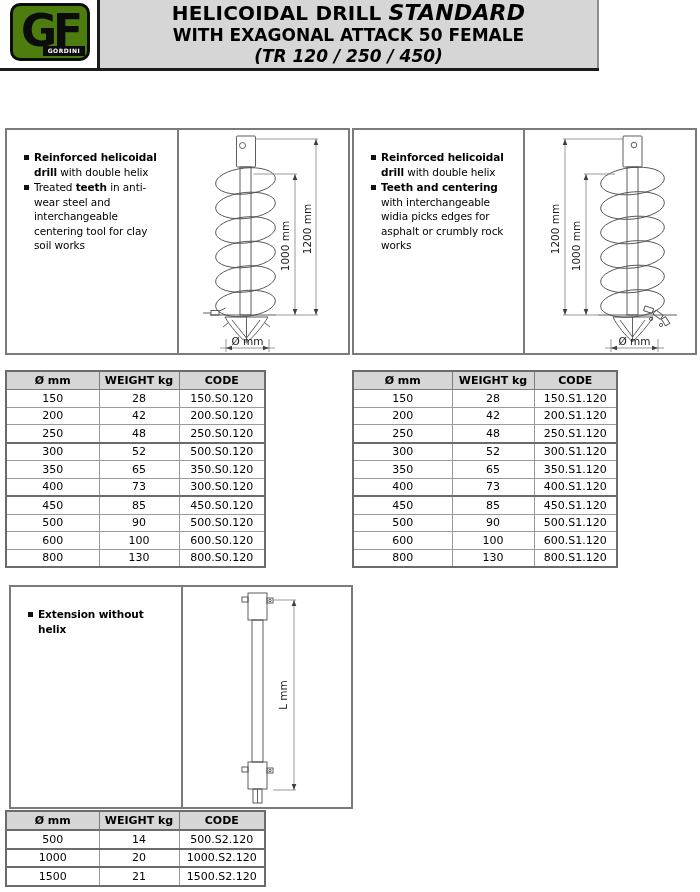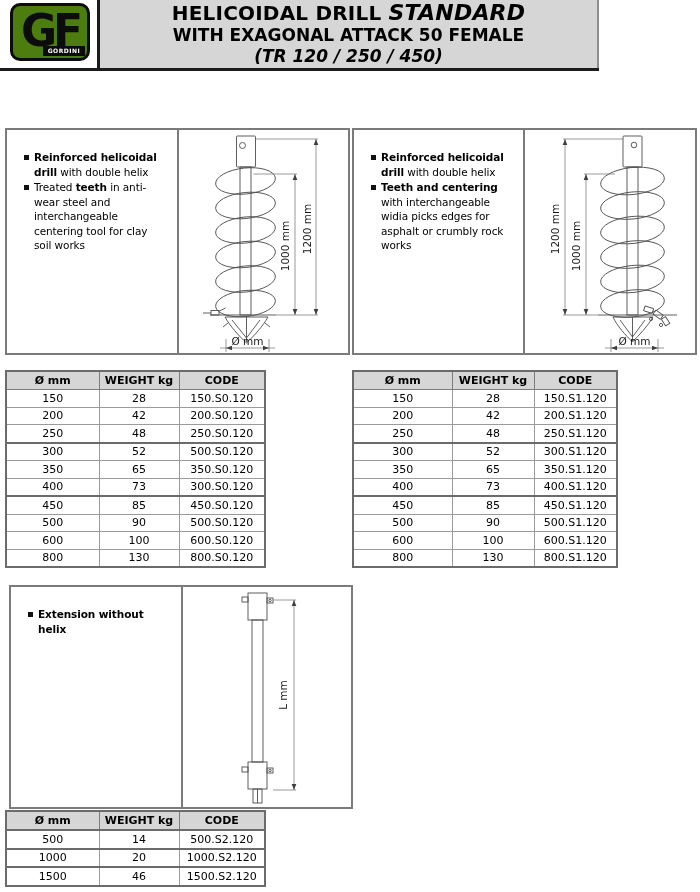--- a/index.html
+++ b/index.html
@@ -385,17 +385,17 @@
         <td>14</td>
         <td>500.S2.120</td>
       </tr>
       <tr>
         <td>1000</td>
         <td>20</td>
         <td>1000.S2.120</td>
       </tr>
       <tr>
         <td>1500</td>
-        <td>46</td>
+        <td>21</td>
         <td>1500.S2.120</td>
       </tr>
     </tbody>
 </table>
 
 </body></html>

